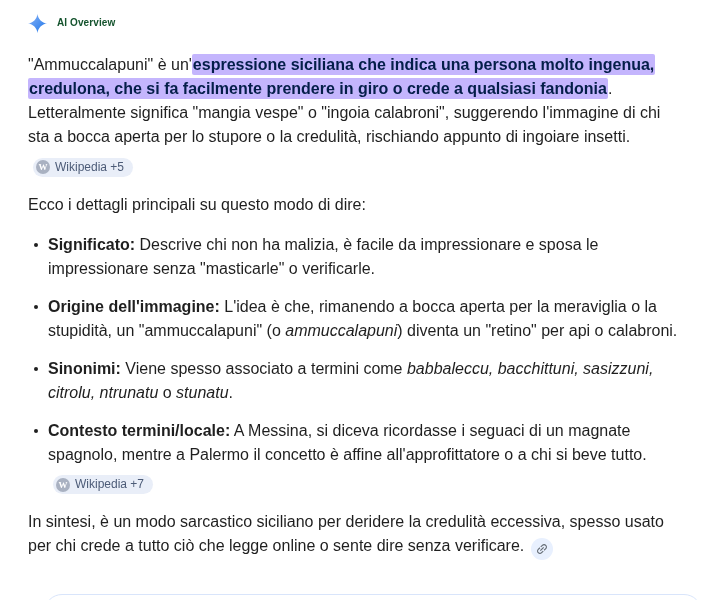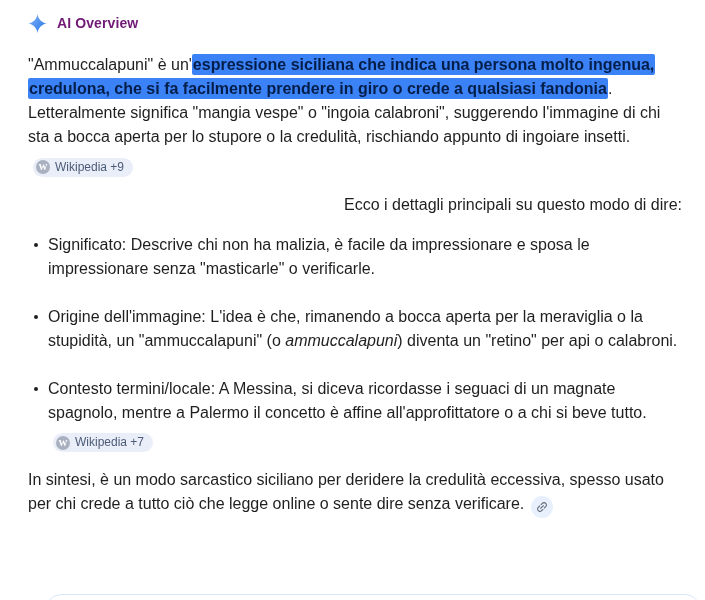--- a/index.html
+++ b/index.html
@@ -8,49 +8,49 @@
     font-family:"Liberation Sans","DejaVu Sans",sans-serif;
     font-size:16px;line-height:24px;color:#1f1f1f;
     -webkit-font-smoothing:antialiased;
   }
   .container{
     position:relative;box-sizing:border-box;
     width:705px;height:600px;overflow:hidden;
     padding:13px 23px 0 28px;
   }
   .header{display:flex;align-items:center;gap:10px;height:20px;}
-  .header-title{font-size:14px;line-height:20px;font-weight:700;color:#701a75;letter-spacing:.1px;}
+  .header-title{font-size:10px;line-height:20px;font-weight:700;color:#14532d;letter-spacing:.1px;}
   .sparkle{width:19px;height:19px;display:block;}
   .intro{margin:20px 0 0;}
   .hl{
-    background:#3b82f6;color:#041e49;font-weight:700;
+    background:#c4b5fd;color:#041e49;font-weight:700;
     padding:2px 1px;border-radius:2px;
     -webkit-box-decoration-break:clone;box-decoration-break:clone;
   }
   .chip{
     display:inline-flex;align-items:center;gap:5px;
     background:#e9eef8;border:none;border-radius:999px;
     padding:2px 9px 2px 3px;margin-left:5px;vertical-align:-4px;
     font-family:inherit;font-size:12px;line-height:15px;font-weight:500;color:#4c5b77;
     cursor:pointer;
   }
   .chip-w{
     width:14px;height:14px;border-radius:50%;background:#a9b1c1;color:#ffffff;
     display:inline-flex;align-items:center;justify-content:center;
     font-family:"Liberation Serif","DejaVu Serif",serif;
     font-size:9px;font-weight:700;line-height:14px;
   }
-  .list-intro{margin:16px 0 0;text-align:right;}
+  .list-intro{margin:16px 0 0;}
   ul.details{list-style:none;margin:16px 0 0;padding:0;}
   ul.details li{position:relative;padding-left:20px;max-width:640px;}
-  ul.details li + li{margin-top:24px;}
+  ul.details li + li{margin-top:14px;}
   ul.details li .dot{
     position:absolute;left:6px;top:10px;width:4px;height:4px;border-radius:50%;background:#1f1f1f;
   }
-  .b{font-weight:400;}
+  .b{font-weight:700;}
   .i{font-style:italic;}
   .conclusion{margin:16px 0 0;}
   .link-btn{
     display:inline-flex;align-items:center;justify-content:center;
     width:22px;height:22px;border-radius:50%;background:#e8f0fe;border:none;
     margin-left:7px;vertical-align:-5px;cursor:pointer;padding:0;
   }
   .followup-card{
     position:absolute;left:44px;right:3px;top:594px;height:40px;
     background:#ffffff;border:1.5px solid #d9e5fb;border-radius:18px;
@@ -70,30 +70,31 @@
           <stop offset="1" stop-color="#1a73e8"></stop>
         </linearGradient>
       </defs>
       <path fill="url(#sparkleGrad)" d="M12 0c.7 6.4 5.6 11.3 12 12-6.4.7-11.3 5.6-12 12-.7-6.4-5.6-11.3-12-12 6.4-.7 11.3-5.6 12-12z"></path>
     </svg>
     <span class="header-title">AI Overview</span>
   </div>
 
   <p class="intro"><span>"Ammuccalapuni" è un'</span><span class="hl">espressione siciliana che indica una persona molto ingenua, credulona, che si fa facilmente prendere in giro o crede a qualsiasi fandonia</span><span>. Letteralmente significa "mangia vespe" o "ingoia calabroni", suggerendo l'immagine di chi sta a bocca aperta per lo stupore o la credulità, rischiando appunto di ingoiare insetti.</span><button class="chip">
         <span class="chip-w">W</span>
-        <span>Wikipedia +9</span>
+        <span>Wikipedia +5</span>
       </button></p>
 
   <p class="list-intro">Ecco i dettagli principali su questo modo di dire:</p>
 
   <ul class="details">
     <li><span class="dot"></span><span class="b">Significato:</span><span> Descrive chi non ha malizia, è facile da impressionare e sposa le impressionare senza "masticarle" o verificarle.</span></li>
 
     <li><span class="dot"></span><span class="b">Origine dell'immagine:</span><span> L'idea è che, rimanendo a bocca aperta per la meraviglia o la stupidità, un "ammuccalapuni" (o </span><span class="i">ammuccalapuni</span><span>) diventa un "retino" per api o calabroni.</span></li>
 
+    <li><span class="dot"></span><span class="b">Sinonimi:</span><span> Viene spesso associato a termini come </span><span class="i">babbaleccu, bacchittuni, sasizzuni, citrolu, ntrunatu</span><span> o </span><span class="i">stunatu</span><span>.</span></li>
 
     <li><span class="dot"></span><span class="b">Contesto termini/locale:</span><span> A Messina, si diceva ricordasse i seguaci di un magnate spagnolo, mentre a Palermo il concetto è affine all'approfittatore o a chi si beve tutto.</span><button class="chip">
           <span class="chip-w">W</span>
           <span>Wikipedia +7</span>
         </button></li>
   </ul>
 
   <p class="conclusion"><span>In sintesi, è un modo sarcastico siciliano per deridere la credulità eccessiva, spesso usato per chi crede a tutto ciò che legge online o sente dire senza verificare.</span><button class="link-btn">
         <svg width="14" height="14" viewBox="0 0 24 24" aria-hidden="true">
           <path fill="#636b74" transform="rotate(-45 12 12)" d="M3.9 12c0-1.71 1.39-3.1 3.1-3.1h4V7H7c-2.76 0-5 2.24-5 5s2.24 5 5 5h4v-1.9H7c-1.71 0-3.1-1.39-3.1-3.1zM8 13h8v-2H8v2zm9-6h-4v1.9h4c1.71 0 3.1 1.39 3.1 3.1s-1.39 3.1-3.1 3.1h-4V17h4c2.76 0 5-2.24 5-5s-2.24-5-5-5z"></path>

